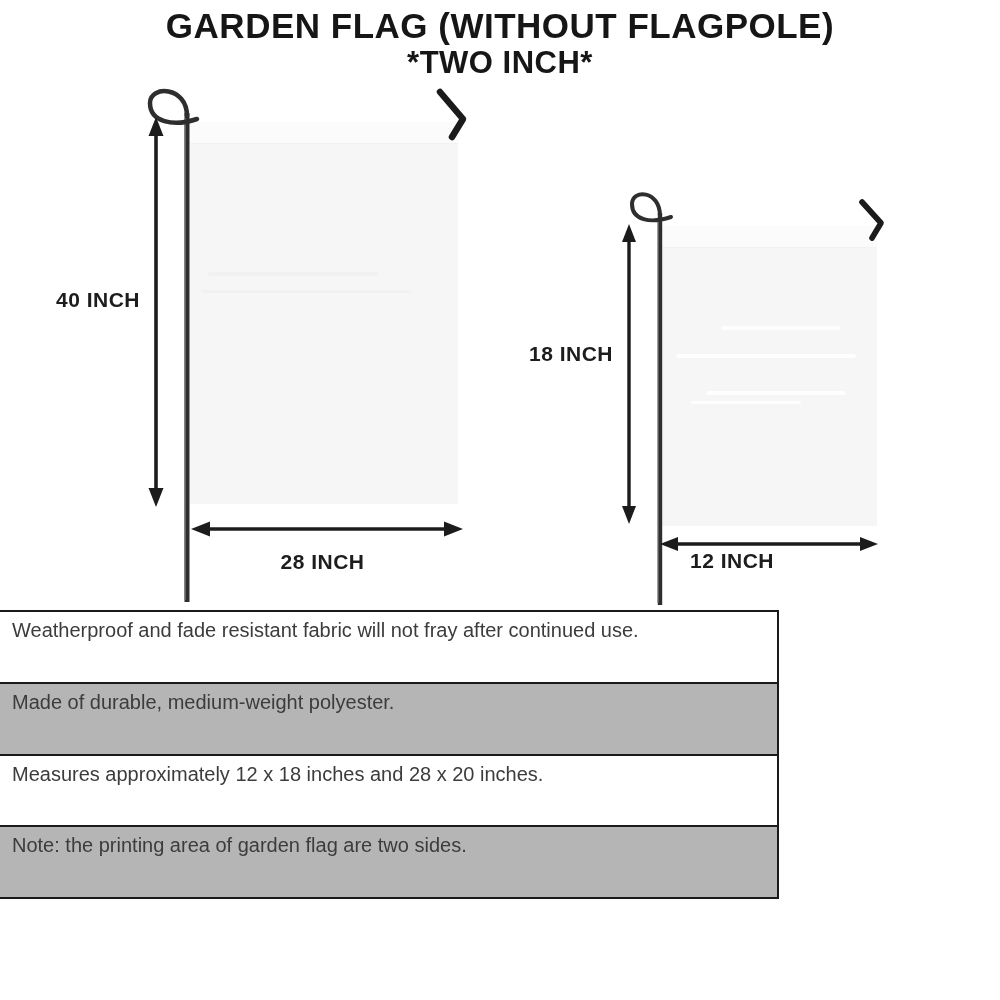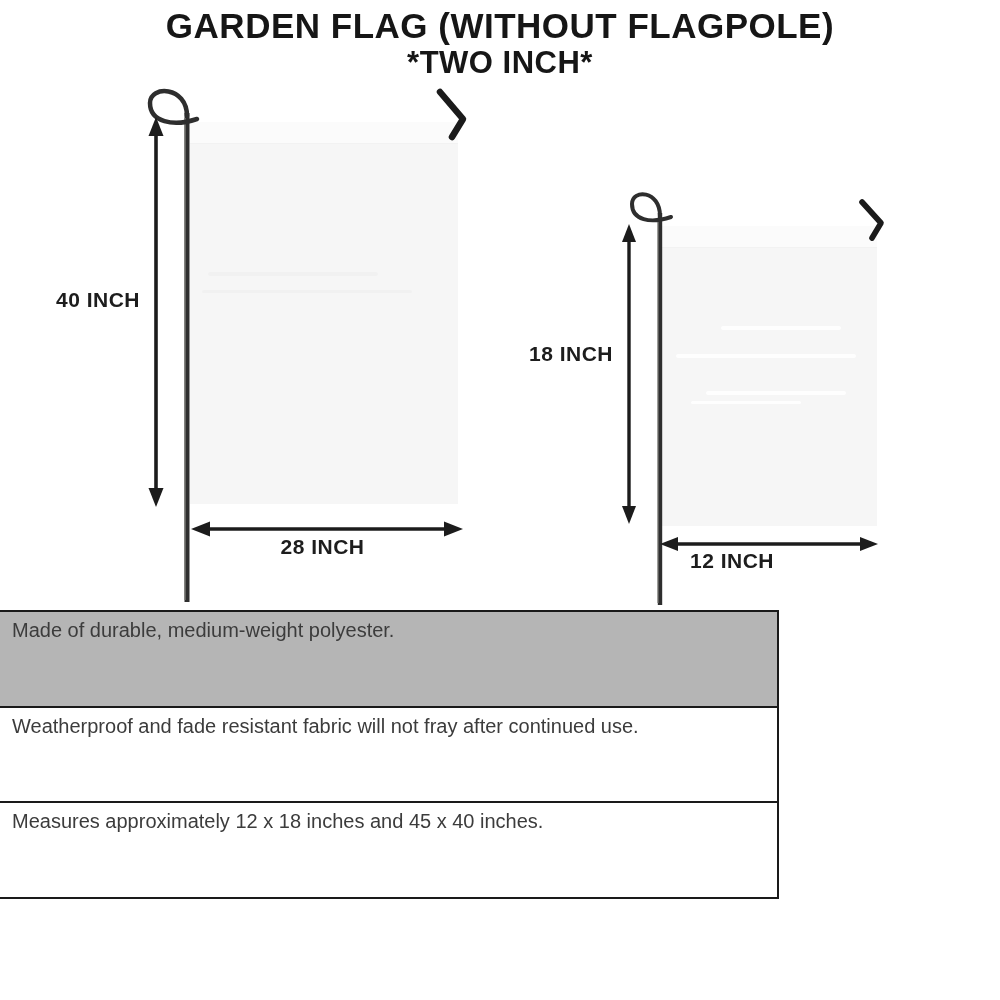--- a/index.html
+++ b/index.html
@@ -52,21 +52,21 @@
     pointer-events:none;
   }
   
   .dim-label{
     position:absolute;
     font-size:21px;font-weight:700;color:#1d1d1d;
     letter-spacing:.5px;
     white-space:nowrap;
   }
   .label-h-large{left:55px;top:288px;width:85px;text-align:right;}
-  .label-w-large{left:240px;top:535px;width:165px;text-align:center;}
+  .label-w-large{left:240px;top:550px;width:165px;text-align:center;}
   .label-h-small{left:528px;top:342px;width:85px;text-align:right;}
   .label-w-small{left:690px;top:549px;width:165px;text-align:left;}
   
   .features{
     position:absolute;left:-2px;top:610px;width:781px;height:289px;
     border:2px solid var(--bar-border);
     display:flex;flex-direction:column;
   }
   .feature-row{
     flex:1;
@@ -149,24 +149,27 @@
       <polygon points="860,537 860,551 878,544" stroke="none"></polygon>
     </g>
   </svg>
 
   <div class="dim-label label-h-large">40 INCH</div>
   <div class="dim-label label-w-large">28 INCH</div>
   <div class="dim-label label-h-small">18 INCH</div>
   <div class="dim-label label-w-small">12 INCH</div>
 
   <div class="features">
+    <div class="feature-row">
+      <span>Weatherproof and fade resistant fabric will not fray after continued use.</span>
+    </div>
     <div class="feature-row shaded">
       <span>Made of durable, medium-weight polyester.</span>
     </div>
     <div class="feature-row">
-      <span>Weatherproof and fade resistant fabric will not fray after continued use.</span>
+      <span>Measures approximately 12 x 18 inches and 28 x 20 inches.</span>
     </div>
-    <div class="feature-row">
-      <span>Measures approximately 12 x 18 inches and 45 x 40 inches.</span>
+    <div class="feature-row shaded">
+      <span>Note: the printing area of garden flag are two sides.</span>
     </div>
   </div>
 
 </div>
 
 </body></html>

